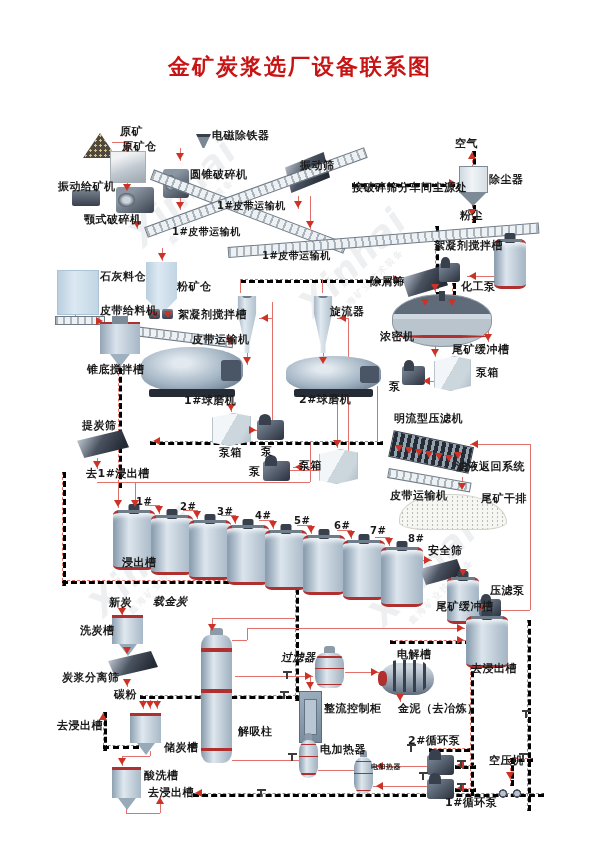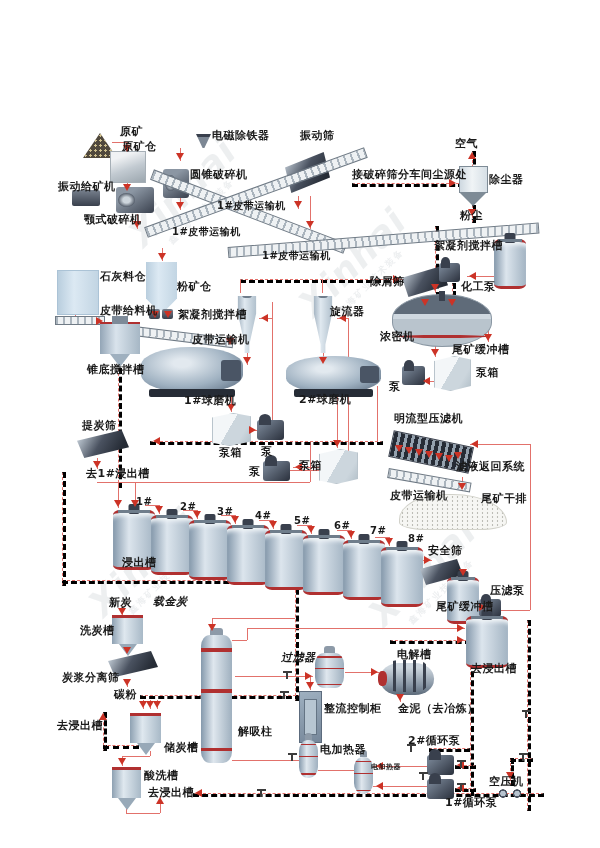--- a/index.html
+++ b/index.html
@@ -97,20 +97,21 @@
                       radial-gradient(circle at 72% 55%,#b7c3cf 2.5px,#4a5260 3px 4px,transparent 4.5px);}
   .wm{position:absolute;z-index:0;transform:rotate(-45deg);text-align:center;color:#8d99a3;
       opacity:.15;font-weight:bold;pointer-events:none;}
   .wm .big{font-size:36px;font-style:italic;letter-spacing:1px;}
   .wm .small{font-size:9px;letter-spacing:2px;}
 </style>
 </head>
 <body>
 
 <div id="stage">
+  <div class="title">金矿炭浆选厂设备联系图</div>
 <div class="pl h" style="left: 112px; top: 142px; width: 16px;"></div>
     <div class="pl v" style="left: 127px; top: 142px; height: 11px;"></div>
     <div class="pl v" style="left: 127px; top: 183px; height: 9px;"></div>
     <div class="pl v" style="left: 180px; top: 148px; height: 13px;"></div>
     <div class="pl v" style="left: 180px; top: 198px; height: 12px;"></div>
     <div class="pl v" style="left: 137px; top: 214px; height: 15px;"></div>
     <div class="pl v" style="left: 298px; top: 196px; height: 13px;"></div>
     <div class="pl v" style="left: 310px; top: 196px; height: 33px;"></div>
     <div class="pl v d" style="left: 472px; top: 151px; height: 15px;"></div>
     <div class="pl h d" style="left: 352px; top: 183px; width: 106px;"></div>
@@ -356,29 +357,29 @@
     <div class="vv" style="left: 457px; top: 760px;"></div>
     <div class="vv" style="left: 457px; top: 783px;"></div>
     <div class="vv" style="left: 419px; top: 772px;"></div>
     <div class="vv" style="left: 519px; top: 753px;"></div>
     <div class="vv" style="left: 522px; top: 710px;"></div>
     <div class="vv" style="left: 280px; top: 691px;"></div>
     <div class="vv" style="left: 188px; top: 744px;"></div>
     <div class="lbl" style="left: 120px; top: 126px;">原矿</div>
     <div class="lbl" style="left: 122px; top: 141px;">原矿仓</div>
     <div class="lbl" style="left: 212px; top: 130px;">电磁除铁器</div>
-    <div class="lbl" style="left: 300px; top: 130px;">振动筛</div>
+    <div class="lbl" style="left: 300px; top: 160px;">振动筛</div>
     <div class="lbl" style="left: 58px; top: 181px;">振动给矿机</div>
     <div class="lbl" style="left: 190px; top: 169px;">圆锥破碎机</div>
     <div class="lbl" style="left: 84px; top: 214px;">颚式破碎机</div>
     <div class="lbl" style="left: 217px; top: 201px; font-size: 10px;">1#皮带运输机</div>
     <div class="lbl" style="left: 172px; top: 227px; font-size: 10px;">1#皮带运输机</div>
     <div class="lbl" style="left: 262px; top: 251px; font-size: 10px;">1#皮带运输机</div>
     <div class="lbl" style="left: 455px; top: 138px;">空气</div>
-    <div class="lbl" style="left: 352px; top: 169px;">接破碎筛分车间尘源处</div>
+    <div class="lbl" style="left: 352px; top: 182px;">接破碎筛分车间尘源处</div>
     <div class="lbl" style="left: 489px; top: 174px;">除尘器</div>
     <div class="lbl" style="left: 460px; top: 210px;">粉尘</div>
     <div class="lbl" style="left: 434px; top: 240px;">絮凝剂搅拌槽</div>
     <div class="lbl" style="left: 461px; top: 281px;">化工泵</div>
     <div class="lbl" style="left: 370px; top: 276px;">除屑筛</div>
     <div class="lbl" style="left: 100px; top: 271px;">石灰料仓</div>
     <div class="lbl" style="left: 177px; top: 281px;">粉矿仓</div>
     <div class="lbl" style="left: 100px; top: 305px;">皮带给料机</div>
     <div class="lbl" style="left: 178px; top: 309px;">絮凝剂搅拌槽</div>
     <div class="lbl" style="left: 192px; top: 334px;">皮带运输机</div>
@@ -422,21 +423,21 @@
     <div class="lbl" style="left: 144px; top: 770px;">酸洗槽</div>
     <div class="lbl" style="left: 148px; top: 787px;">去浸出槽</div>
     <div class="lbl" style="left: 238px; top: 726px;">解吸柱</div>
     <div class="lbl" style="left: 281px; top: 652px; font-style: italic;">过滤器</div>
     <div class="lbl" style="left: 324px; top: 703px;">整流控制柜</div>
     <div class="lbl" style="left: 397px; top: 649px;">电解槽</div>
     <div class="lbl" style="left: 471px; top: 663px;">去浸出槽</div>
     <div class="lbl" style="left: 398px; top: 703px;">金泥（去冶炼）</div>
     <div class="lbl" style="left: 408px; top: 735px;">2#循环泵</div>
     <div class="lbl" style="left: 445px; top: 797px;">1#循环泵</div>
-    <div class="lbl" style="left: 489px; top: 776px;">空压机</div>
+    <div class="lbl" style="left: 489px; top: 756px; font-family: Liberation Mono, monospace;">空压机</div>
     <div class="lbl" style="left: 320px; top: 744px;">电加热器</div>
     <div class="lbl" style="left: 371px; top: 764px; font-size: 7px;">电加热器</div>
     <div class="wm" style="left: 120px; top: 170px;">
       <div class="big">Xinhai</div>
       <div class="small">鑫海矿业技术装备</div>
     </div>
     <div class="wm" style="left: 290px; top: 240px;">
       <div class="big">Xinhai</div>
       <div class="small">鑫海矿业技术装备</div>
     </div>

